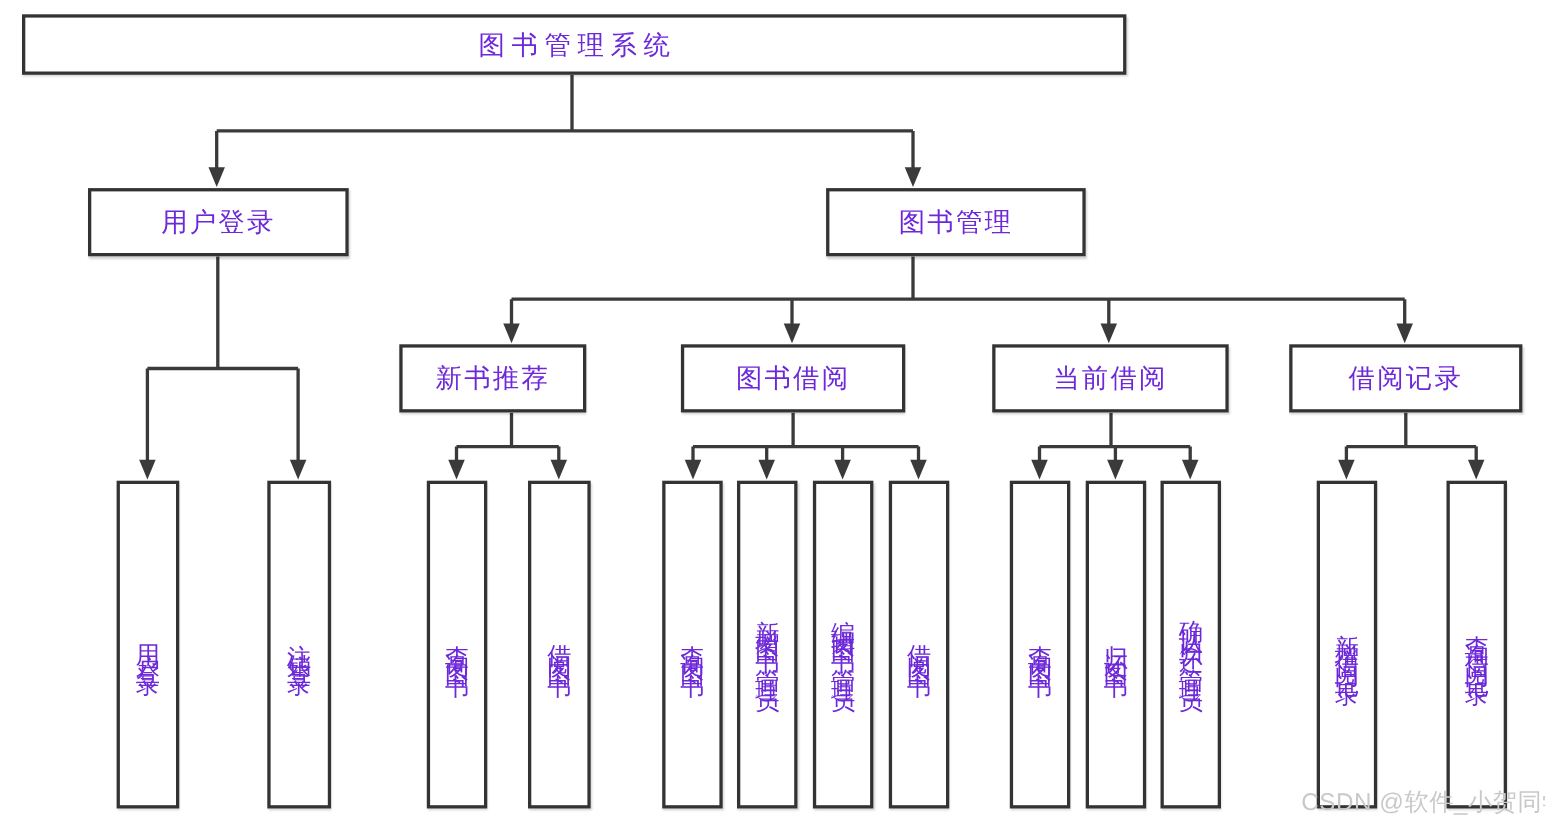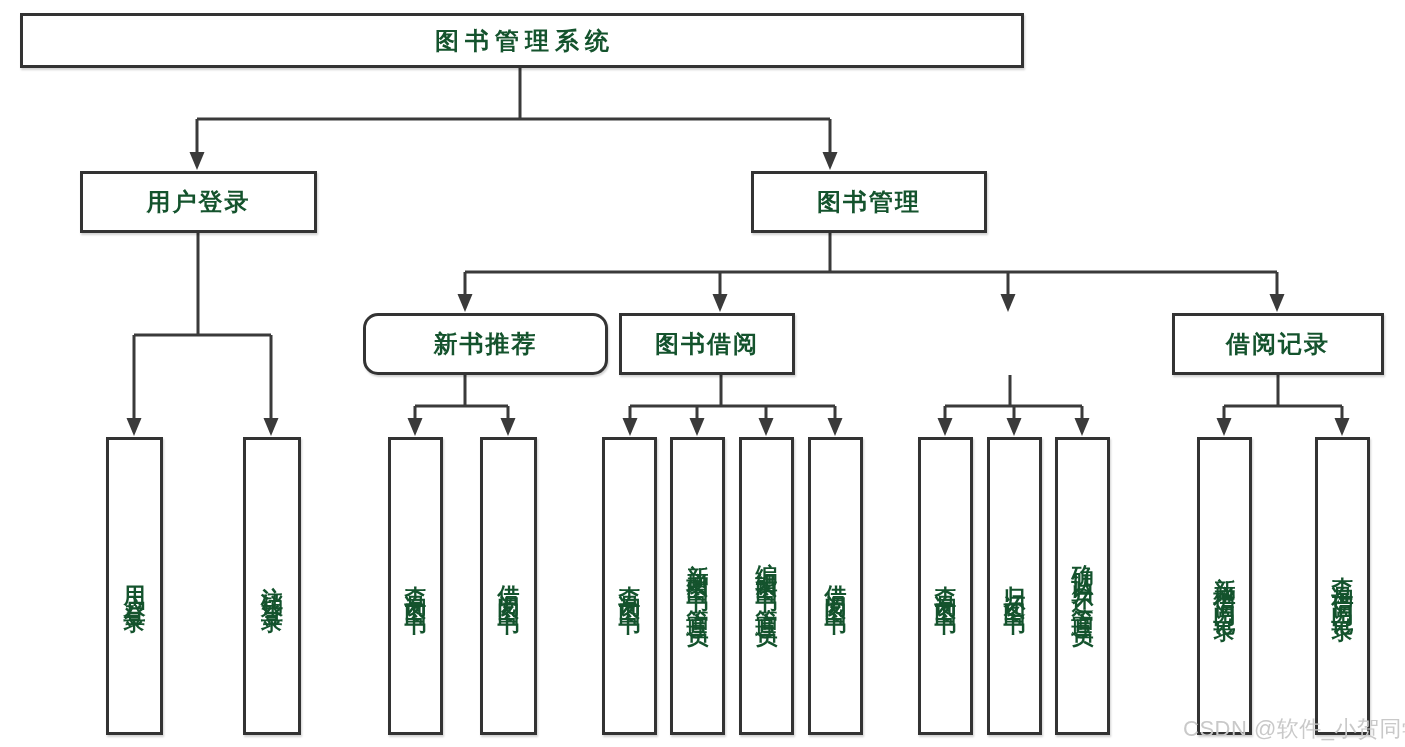--- a/index.html
+++ b/index.html
@@ -27,25 +27,24 @@
     box-sizing: border-box;
     background: #ffffff;
     border: 3px solid #333333;
     display: flex;
     align-items: center;
     justify-content: center;
     z-index: 2;
     box-shadow: 1px 2px 2px rgba(0,0,0,0.18);
   }
   .box .lbl {
-    color: #14532d;
+    color: #6d28d9;
     font-size: 24px;
     letter-spacing: 2px;
     white-space: nowrap;
-    font-weight: bold;
   }
   .box.root .lbl {
     letter-spacing: 6px;
     text-indent: 6px;
   }
   .box.leaf .lbl {
     writing-mode: vertical-rl;
     text-orientation: mixed;
     font-size: 22px;
     letter-spacing: 9px;
@@ -105,25 +104,28 @@
     <span class="lbl">图书管理系统</span>
   </div>
 
   <div class="box" style="left:80px; top:171px; width:237px; height:62px;">
     <span class="lbl">用户登录</span>
   </div>
   <div class="box" style="left:751px; top:171px; width:236px; height:62px;">
     <span class="lbl">图书管理</span>
   </div>
 
-  <div class="box" style="left:363px; top:313px; width:245px; height:62px;border-radius:15px;">
+  <div class="box" style="left:363px; top:313px; width:170px; height:62px;">
     <span class="lbl">新书推荐</span>
   </div>
-  <div class="box" style="left:619px; top:313px; width:176px; height:62px;">
+  <div class="box" style="left:619px; top:313px; width:204px; height:62px;">
     <span class="lbl">图书借阅</span>
+  </div>
+  <div class="box" style="left:902px; top:313px; width:215px; height:62px;">
+    <span class="lbl">当前借阅</span>
   </div>
   <div class="box" style="left:1172px; top:313px; width:212px; height:62px;">
     <span class="lbl">借阅记录</span>
   </div>
 
   <div class="box leaf" style="left:106px; top:437px; width:57px; height:298px;">
     <span class="lbl">用户登录</span>
   </div>
   <div class="box leaf" style="left:243px; top:437px; width:58px; height:298px;">
     <span class="lbl">注销登录</span>

